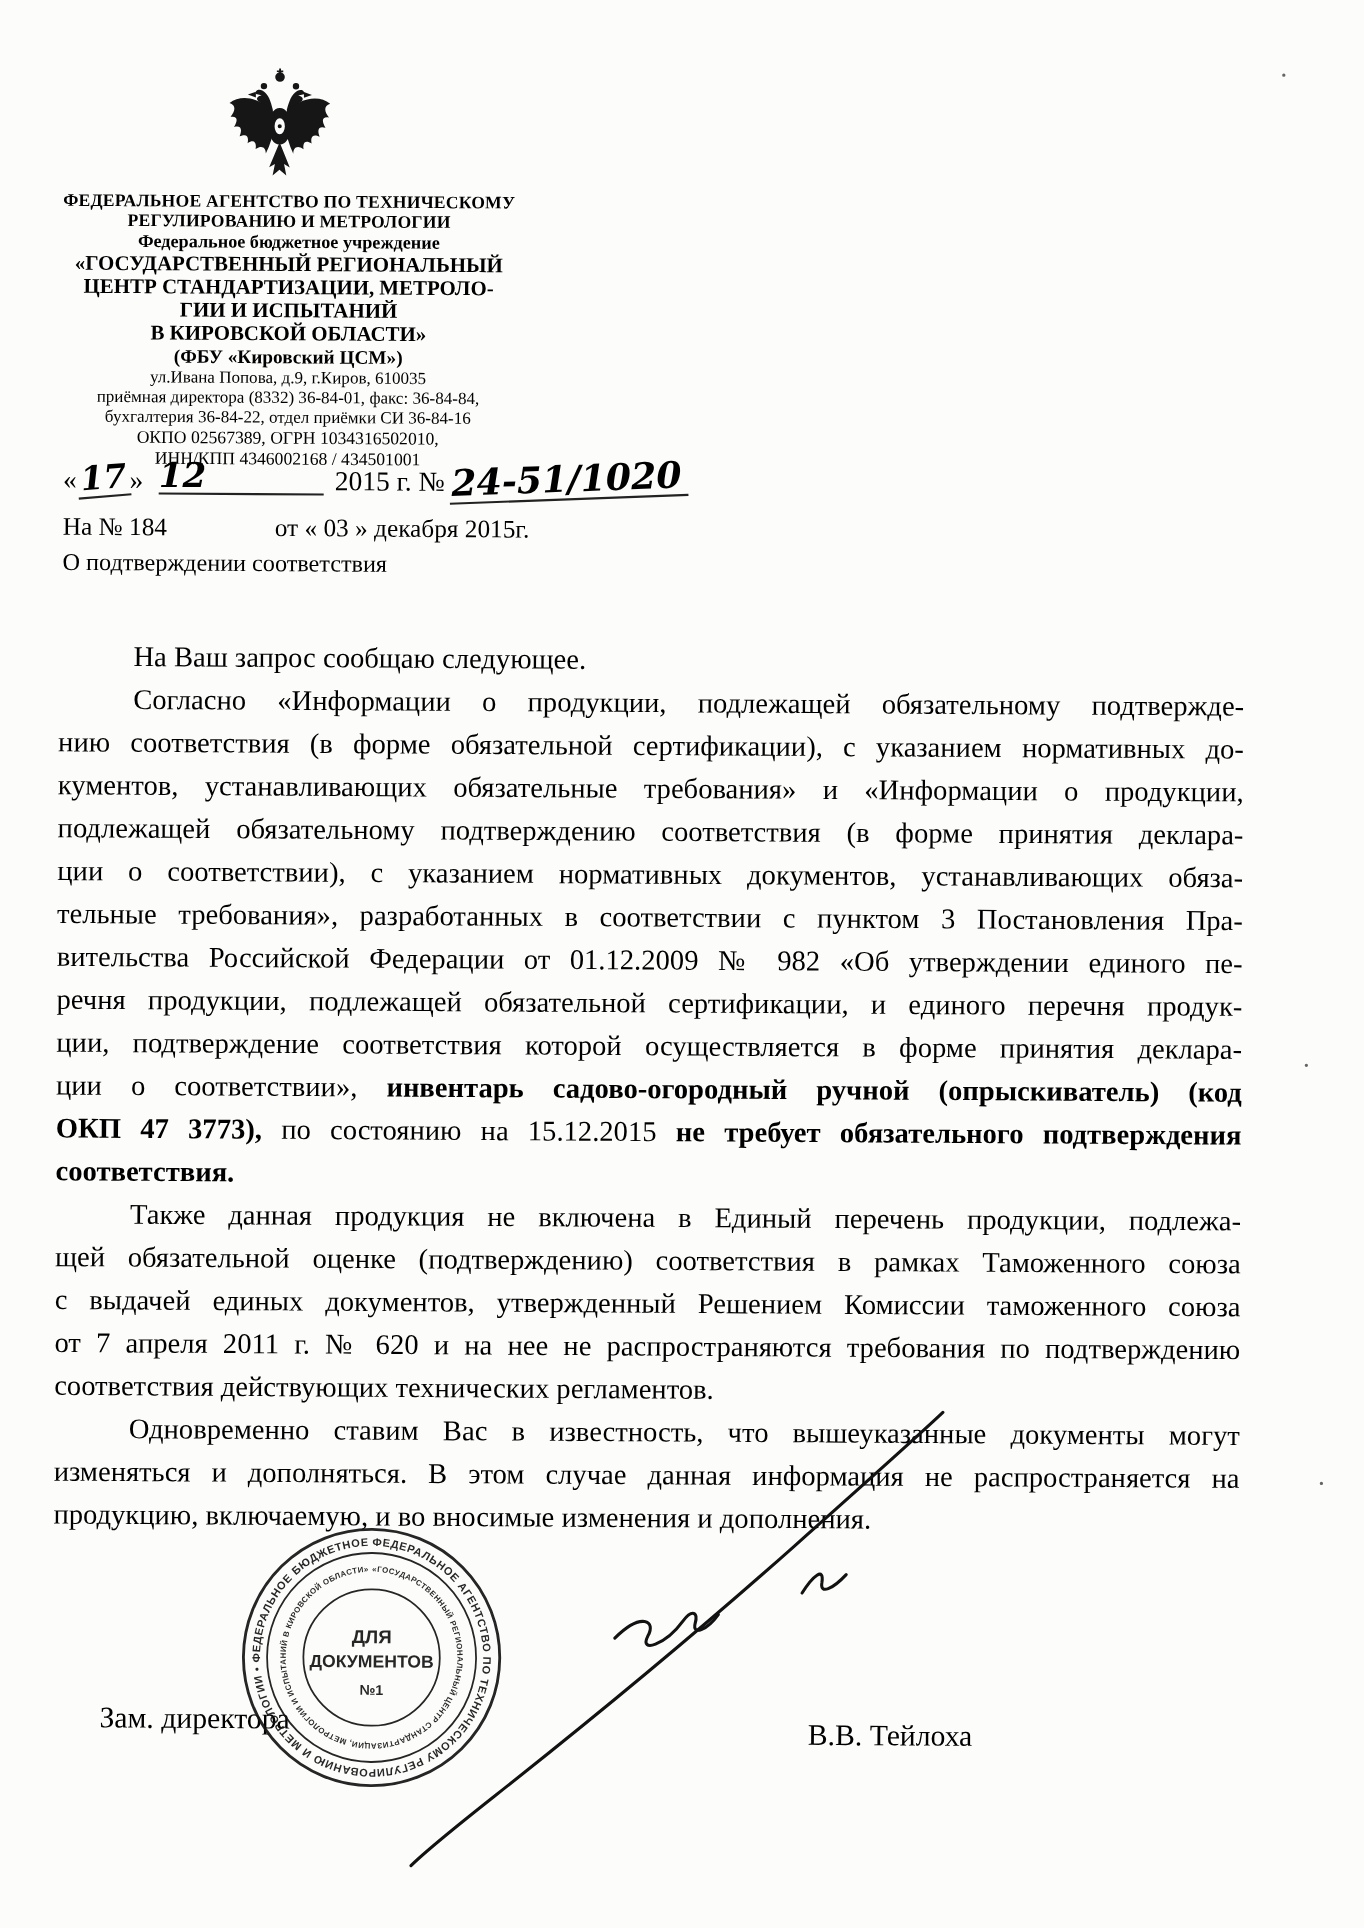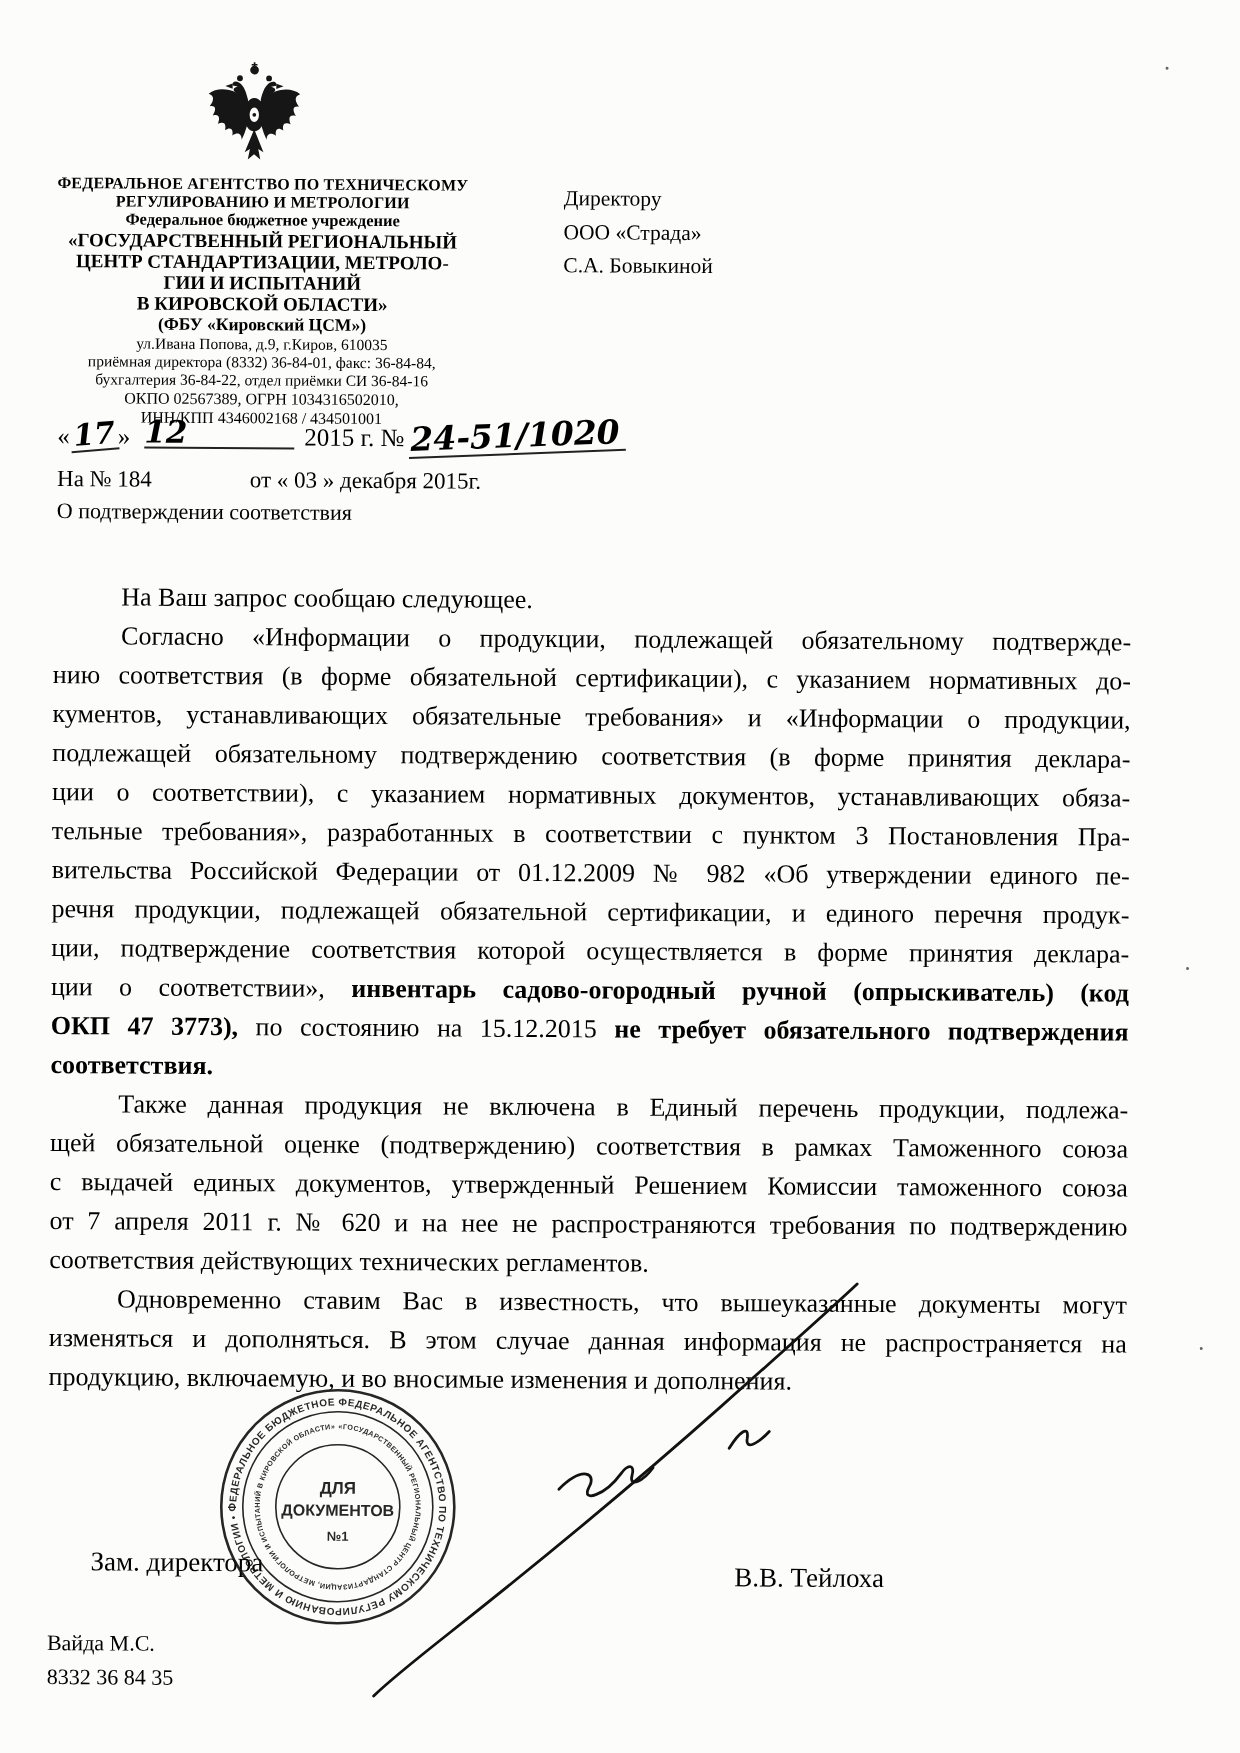--- a/index.html
+++ b/index.html
@@ -101,25 +101,20 @@
           <div>приёмная директора (8332) 36-84-01, факс: 36-84-84,</div>
           <div>бухгалтерия  36-84-22, отдел приёмки СИ 36-84-16</div>
         </div>
       <div class="codes">
           <div>ОКПО 02567389, ОГРН 1034316502010,</div>
           <div>ИНН/КПП 4346002168 / 434501001</div>
         </div>
     </div>
 
     <div class="recip">
-      <div>
-          <div>Директору</div>
-          <div>ООО «Страда»</div>
-          <div>С.А. Бовыкиной</div>
-        </div>
       <div class="gap"></div>
     </div>
 
     <div class="dateline">
       <span>«</span><span class="hand day">17</span><span>»</span><span class="monthline hand">12</span><span>2015 г. №</span><span class="hand num">24-51/1020</span>
     </div>
 
     <div class="refline">
       <span>На № 184</span><span class="from">от « 03 » декабря 2015г.</span>
     </div>
@@ -146,24 +141,20 @@
         <div class="bodyline"><span>от 7 апреля 2011 г. № 620 и на нее не распространяются требования по подтверждению</span></div>
         <div class="bodyline lastline"><span>соответствия действующих технических регламентов.</span></div>
         <div class="bodyline indent"><span>Одновременно ставим Вас в известность, что вышеуказанные документы могут</span></div>
         <div class="bodyline"><span>изменяться и дополняться. В этом случае данная информация не распространяется на</span></div>
         <div class="bodyline lastline"><span>продукцию, включаемую, и во вносимые изменения и дополнения.</span></div>
       </div>
 
     <div class="sigtitle">Зам. директора</div>
     <div class="signame">В.В. Тейлоха</div>
 
-    <div class="executor">
-      <div>Вайда М.С.</div>
-      <div>8332 36 84 35</div>
-    </div>
 
     <svg class="stamp" viewBox="0 0 242 242">
       <g fill="none" stroke="#141414">
         <circle cx="121" cy="121" r="116.5" stroke-width="2.6"></circle>
         <circle cx="121" cy="121" r="95" stroke-width="1.6"></circle>
         <circle cx="121" cy="121" r="62" stroke-width="1.6"></circle>
       </g>
       <defs>
         <path id="arcO" d="M 121 19.5 A 101.5 101.5 0 1 1 120.9 19.5" fill="none"></path>
         <path id="arcI" d="M 121 43 A 78 78 0 1 1 120.9 43" fill="none"></path>

